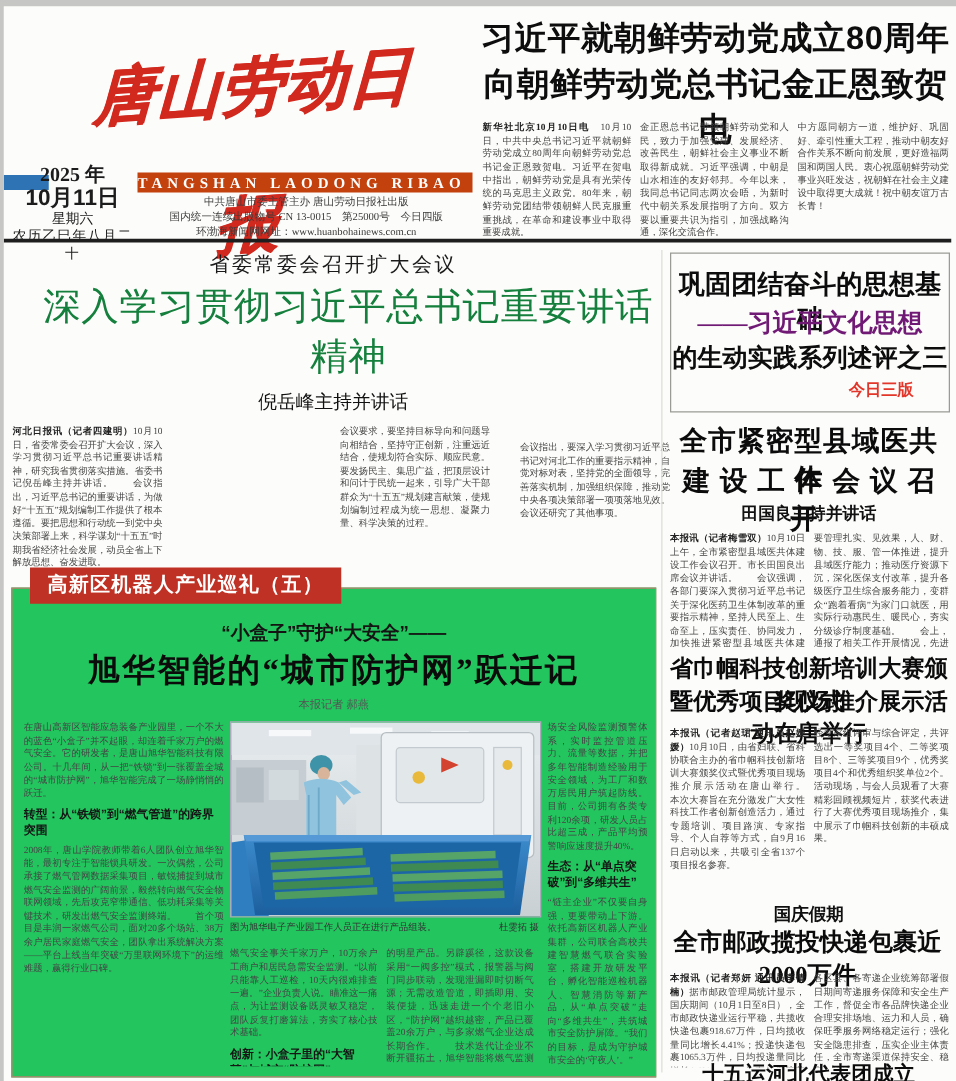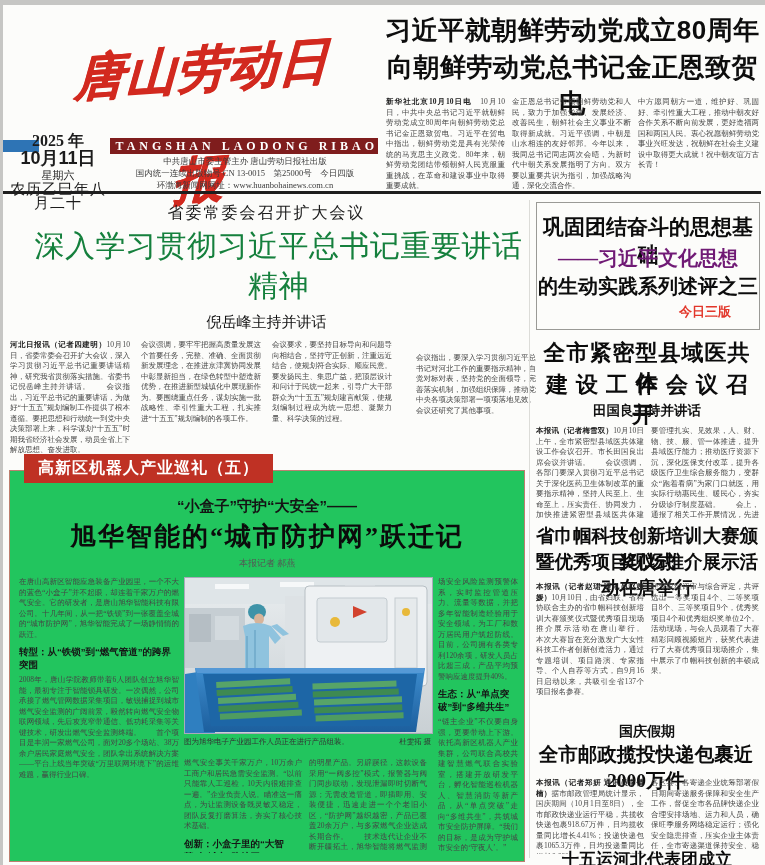--- a/index.html
+++ b/index.html
@@ -12,23 +12,23 @@
   
   #masthead-title{position:absolute;left:52px;top:14px;width:300px;height:118px;
       color:#d2291f;font-weight:900;font-style:italic;font-size:50px;line-height:110px;
       text-align:center;letter-spacing:1px;transform:rotate(-4deg) skewX(-6deg);
       text-shadow:1px 0 #d2291f,0 1px #d2291f;}
   #blue-seg{position:absolute;left:3px;top:140px;width:36px;height:12px;background:#2e74b5;}
   #date-block{position:absolute;left:6px;top:133px;width:104px;text-align:center;color:#1c1c1c;}
   #date-year{font-size:16px;font-weight:bold;line-height:15px;}
   #date-day{font-size:18px;font-weight:900;line-height:20px;font-family:"Liberation Sans",sans-serif;}
   #date-weekday{font-size:11px;line-height:14px;}
-  #date-lunar{font-size:15px;line-height:14px;letter-spacing:1px;}
-  #ribbon{position:absolute;left:110px;top:138px;width:268px;height:16px;background:#7f1d1d;
-      color:#fff;font-size:12px;line-height:16px;text-align:right;letter-spacing:4px;
+  #date-lunar{font-size:11px;line-height:14px;letter-spacing:1px;}
+  #ribbon{position:absolute;left:110px;top:138px;width:268px;height:16px;background:#c2410c;
+      color:#fff;font-size:12px;line-height:16px;text-align:left;letter-spacing:4px;
       font-family:"Liberation Serif",serif;font-weight:bold;}
   .info-line{position:absolute;left:112px;width:266px;text-align:center;color:#3b3b3b;
       font-size:8.5px;line-height:12px;}
   #top-rule{position:absolute;left:3px;top:191px;width:758px;height:3px;background:#1e1e1e;}
 
   
   .col{position:absolute;font-size:7.5px;line-height:10.5px;color:#454545;
        text-align:justify;overflow:hidden;}
   .lead-in{font-weight:bold;color:#222;}
   .fsub{display:block;font-family:"Liberation Sans",sans-serif;font-weight:bold;
@@ -134,21 +134,20 @@
     <div id="ts-h1">习近平就朝鲜劳动党成立80周年</div>
     <div id="ts-h2">向朝鲜劳动党总书记金正恩致贺电</div>
     <div class="col" id="ts-c1"><span class="lead-in">新华社北京10月10日电</span><span>　10月10日，中共中央总书记习近平就朝鲜劳动党成立80周年向朝鲜劳动党总书记金正恩致贺电。习近平在贺电中指出，朝鲜劳动党是具有光荣传统的马克思主义政党。80年来，朝鲜劳动党团结带领朝鲜人民克服重重挑战，在革命和建设事业中取得重要成就。</span></div>
     <div class="col" id="ts-c2">金正恩总书记带领朝鲜劳动党和人民，致力于加强党建、发展经济、改善民生，朝鲜社会主义事业不断取得新成就。习近平强调，中朝是山水相连的友好邻邦。今年以来，我同总书记同志两次会晤，为新时代中朝关系发展指明了方向。双方要以重要共识为指引，加强战略沟通，深化交流合作。</div>
     <div class="col" id="ts-c3">中方愿同朝方一道，维护好、巩固好、牵引性重大工程，推动中朝友好合作关系不断向前发展，更好造福两国和两国人民。衷心祝愿朝鲜劳动党事业兴旺发达，祝朝鲜在社会主义建设中取得更大成就！祝中朝友谊万古长青！</div>
 
     <div id="ls-kicker">省委常委会召开扩大会议</div>
     <div id="ls-h1">深入学习贯彻习近平总书记重要讲话精神</div>
     <div id="ls-by">倪岳峰主持并讲话</div>
     <div class="col" id="ls-c1"><span class="lead-in">河北日报讯（记者四建明）</span><span>10月10日，省委常委会召开扩大会议，深入学习贯彻习近平总书记重要讲话精神，研究我省贯彻落实措施。省委书记倪岳峰主持并讲话。　　会议指出，习近平总书记的重要讲话，为做好“十五五”规划编制工作提供了根本遵循。要把思想和行动统一到党中央决策部署上来，科学谋划“十五五”时期我省经济社会发展，动员全省上下解放思想、奋发进取。</span></div>
-    <div class="col" id="ls-c2">会议强调，要牢牢把握高质量发展这个首要任务，完整、准确、全面贯彻新发展理念，在推进京津冀协同发展中彰显新担当，在绿色转型中塑造新优势，在推进新型城镇化中展现新作为。要围绕重点任务，谋划实施一批战略性、牵引性重大工程，扎实推进“十五五”规划编制的各项工作。</div>
     <div class="col" id="ls-c3">会议要求，要坚持目标导向和问题导向相结合，坚持守正创新，注重远近结合，使规划符合实际、顺应民意。要发扬民主、集思广益，把顶层设计和问计于民统一起来，引导广大干部群众为“十五五”规划建言献策，使规划编制过程成为统一思想、凝聚力量、科学决策的过程。</div>
     <div class="col" id="ls-c4">会议指出，要深入学习贯彻习近平总书记对河北工作的重要指示精神，自觉对标对表，坚持党的全面领导，完善落实机制，加强组织保障，推动党中央各项决策部署一项项落地见效。　　会议还研究了其他事项。</div>
 
     <div id="v-divider"></div>
 
     <div id="promo-box">
       <div id="promo-l1">巩固团结奋斗的思想基础</div>
       <div id="promo-l2">——习近平文化思想</div>
       <div id="promo-l3">的生动实践系列述评之三</div>
       <div id="promo-ref">今日三版</div>

